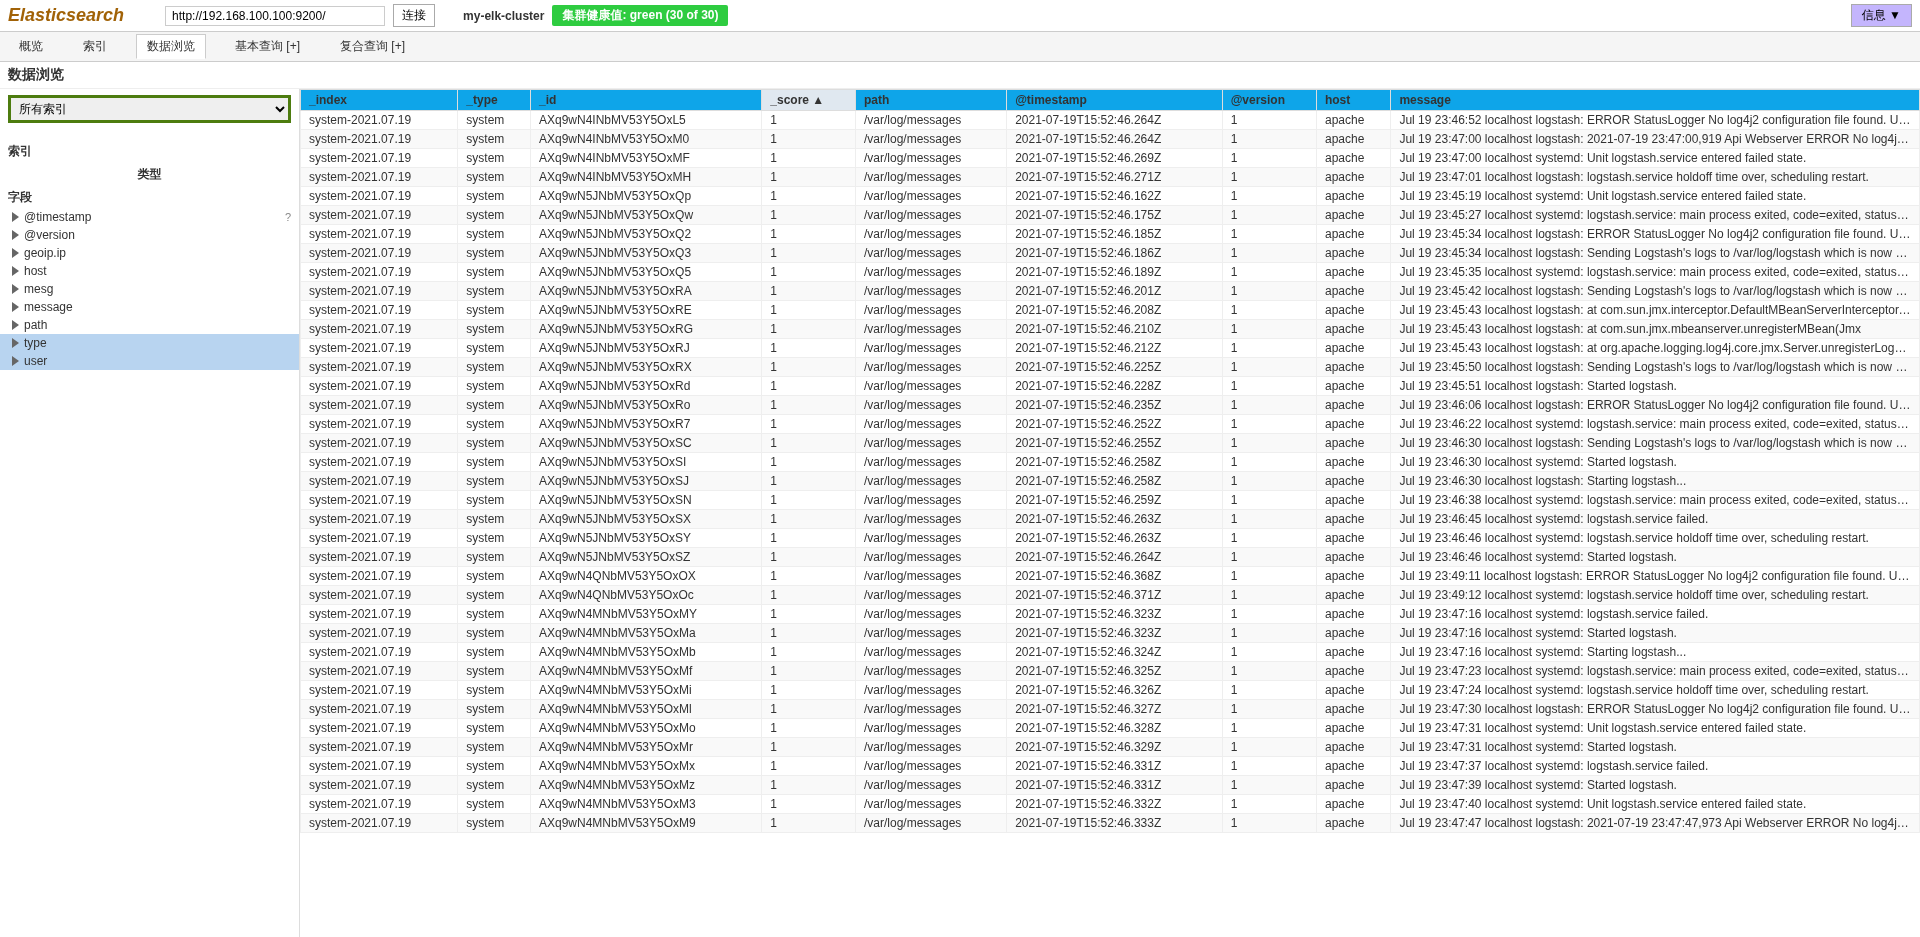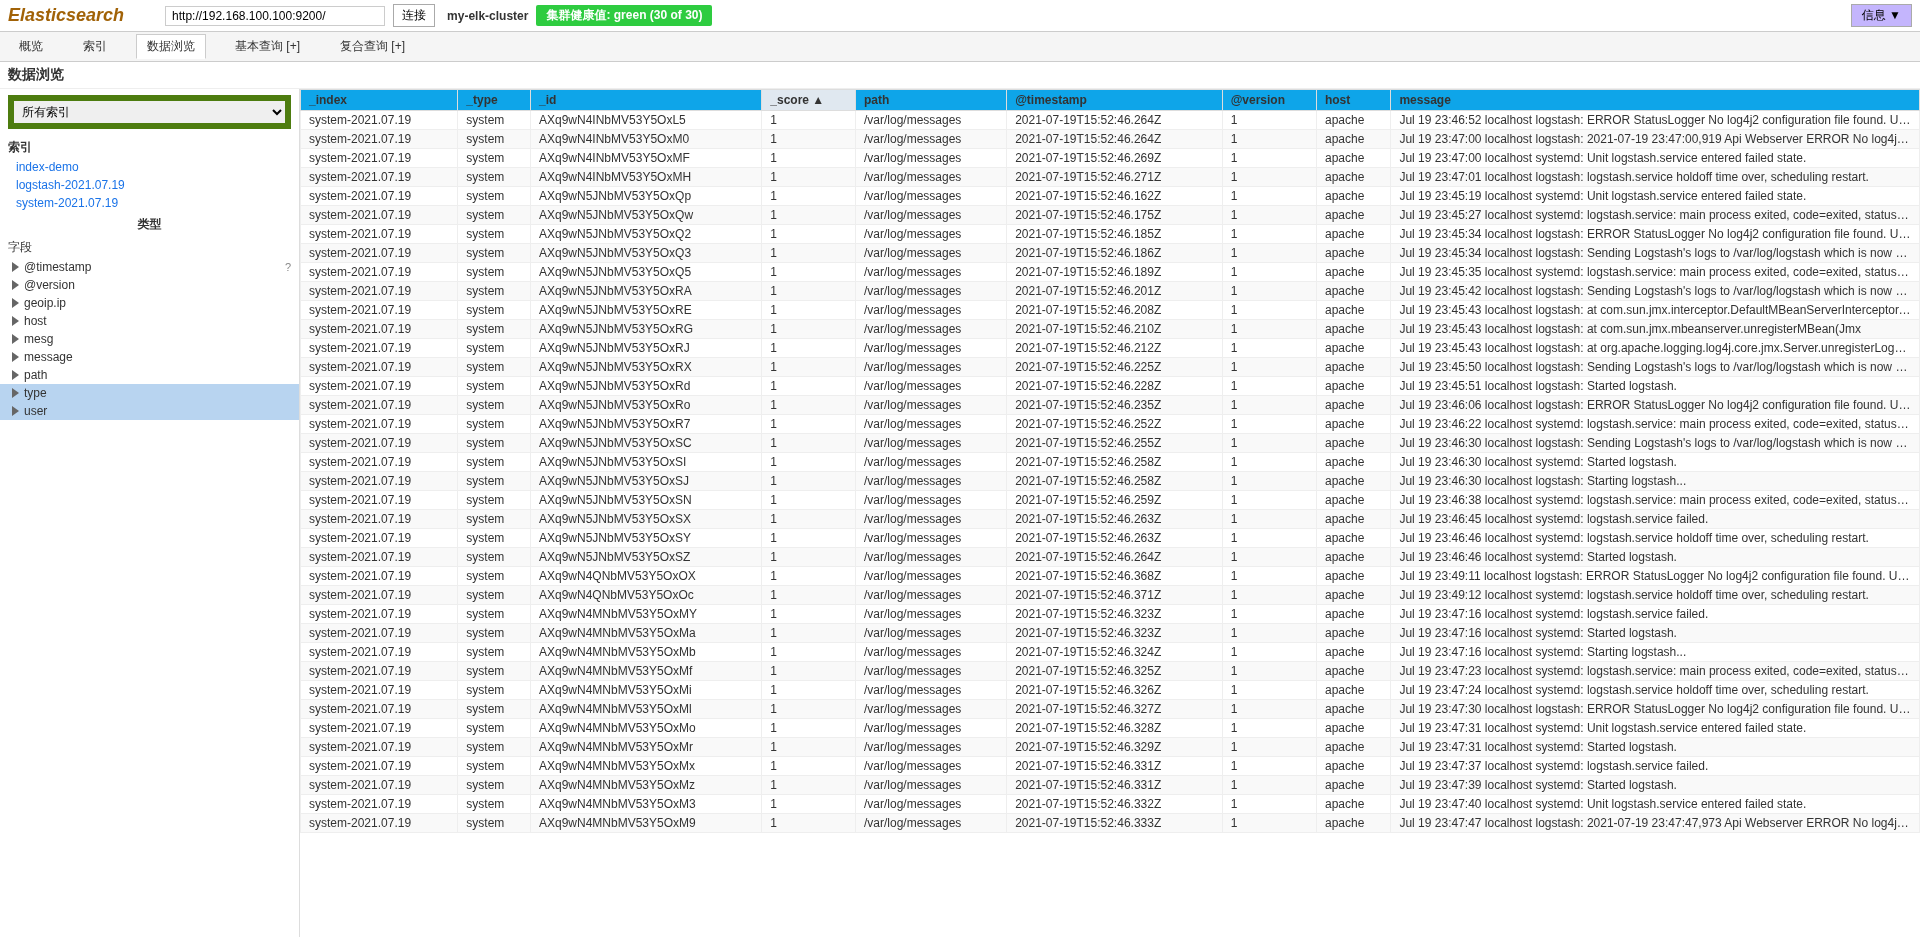--- a/index.html
+++ b/index.html
@@ -31,21 +31,21 @@
     #header .connect-btn {
       background: #fff;
       border: 1px solid #aaa;
       padding: 2px 8px;
       cursor: pointer;
       font-size: 12px;
     }
     #header .cluster-name {
       font-weight: bold;
       color: #333;
-      margin-left: 4px;
+      margin-left: 20px;
     }
     #header .health-badge {
       background: #2ecc40;
       color: #fff;
       padding: 2px 10px;
       font-size: 12px;
       font-weight: bold;
       border-radius: 2px;
     }
     #header .info-btn {
@@ -101,22 +101,22 @@
     }
 
     .sidebar-section {
       padding: 2px 8px;
     }
 
     .index-select {
       width: 100%;
       padding: 3px 4px;
       font-size: 12px;
-      border: 6px solid #4d7c0f;
-      margin-bottom: 4px;
+      border: 3px solid #4d7c0f;
+      margin-bottom: 14px;
     }
 
     .sidebar-label {
       font-weight: bold;
       font-size: 12px;
       padding: 4px 8px 2px 8px;
       color: #333;
     }
 
     .sidebar-index-item {
@@ -135,21 +135,21 @@
     }
 
     .sidebar-type-item {
       padding: 2px 16px;
       cursor: pointer;
       font-size: 12px;
       color: #1a73e8;
     }
 
     .sidebar-field-label {
-      font-weight: normal;
+      font-weight: bold;
       font-size: 12px;
       padding: 4px 8px 2px 8px;
       color: #333;
     }
 
     .sidebar-field-item {
       display: flex;
       align-items: center;
       padding: 2px 8px 2px 12px;
       cursor: pointer;
@@ -262,25 +262,20 @@
 <div id="main">
 
   <div id="sidebar">
     <div class="sidebar-section">
       <select class="index-select">
         <option>所有索引</option>
       </select>
     </div>
 
     <div class="sidebar-label">索引</div>
-    <div id="sidebar-indices">
-        <div class="sidebar-index-item">index-demo</div>
-        <div class="sidebar-index-item">logstash-2021.07.19</div>
-        <div class="sidebar-index-item">system-2021.07.19</div>
-      </div>
 
     <div class="sidebar-type-label">类型</div>
 
     <div class="sidebar-field-label">字段</div>
     <div id="sidebar-fields">
         <div class="sidebar-field-item">
           <span class="field-triangle"></span>
           <span class="field-name">@timestamp</span>
           <span class="field-question">?</span>
         </div>

